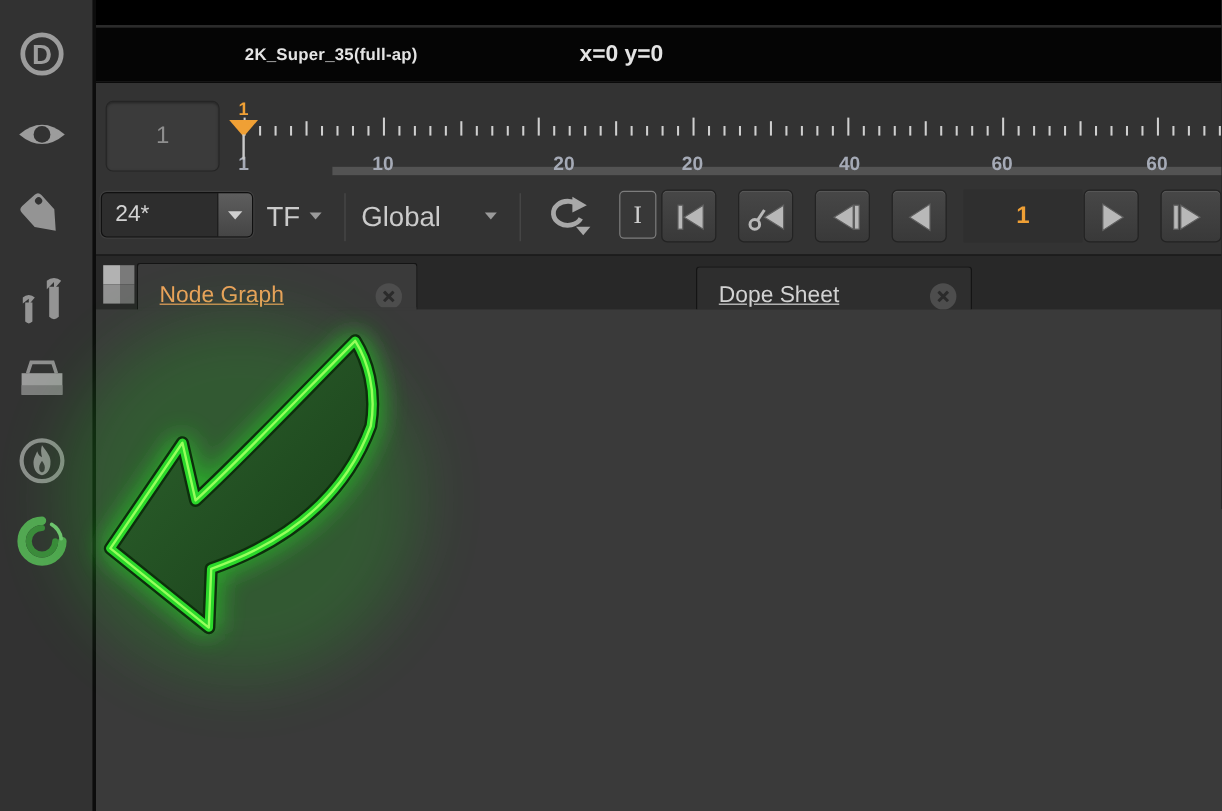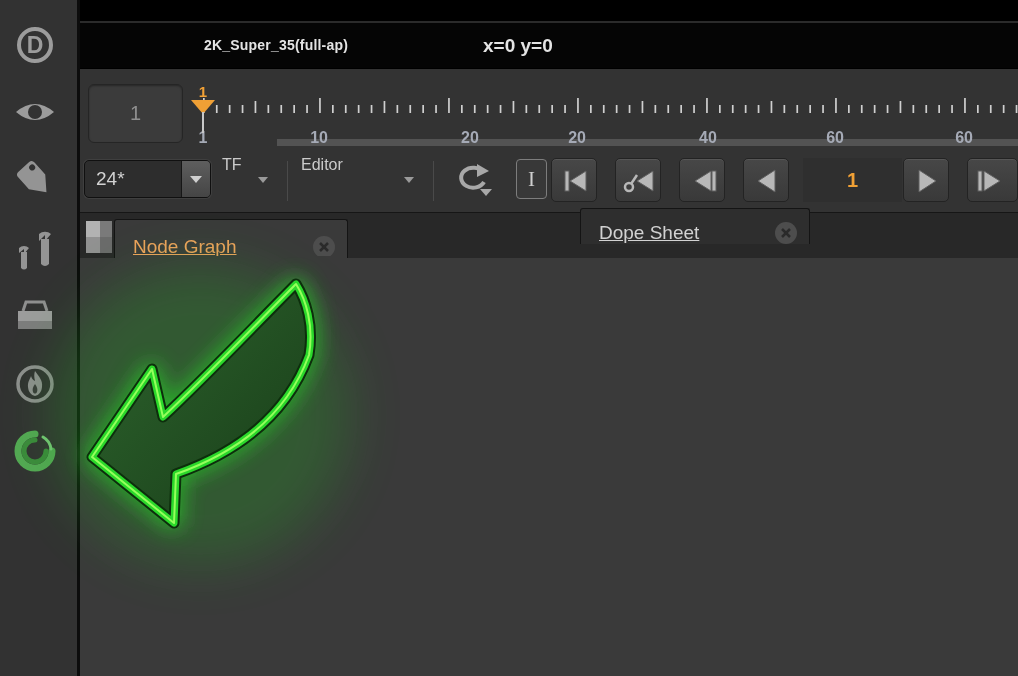--- a/index.html
+++ b/index.html
@@ -28,38 +28,38 @@
   #playhead-tri{position:absolute;left:191px;top:100px;width:0;height:0;border-left:12px solid transparent;border-right:12px solid transparent;border-top:14px solid #f0a035;}
   #playhead-line{position:absolute;left:202px;top:112px;width:2px;height:21px;background:#c9c9c9;}
 
   
   .sep{position:absolute;top:161px;width:1px;height:40px;background:#4a4a4a;}
   #fps-combo{position:absolute;left:84px;top:160px;width:127px;height:38px;border:1px solid #101010;box-shadow:0 0 0 1px #3f3f3f;border-radius:5px;background:#2d2d2d;display:flex;align-items:center;cursor:pointer;}
   #fps-combo .val{flex:1;padding-left:11px;font-size:19px;color:#d2d2d2;}
   #fps-combo .dd{width:29px;height:100%;background:linear-gradient(#5e5e5e,#454545);border-left:1px solid #161616;border-radius:0 4px 4px 0;display:flex;align-items:center;justify-content:center;}
   .tri-down{width:0;height:0;border-left:6px solid transparent;border-right:6px solid transparent;border-top:7px solid #cfcfcf;}
   .tri-down.small{border-left-width:5px;border-right-width:5px;border-top-width:6px;border-top-color:#9a9a9a;}
-  .dropdown-label{position:absolute;top:145px;height:40px;line-height:40px;font-size:16px;color:#cbcbcb;cursor:pointer;}
+  .dropdown-label{position:absolute;top:160px;height:40px;line-height:40px;font-size:23px;color:#cbcbcb;cursor:pointer;}
   #tf-arrow{position:absolute;left:258px;top:177px;}
   #global-arrow{position:absolute;left:404px;top:177px;}
   #loop-btn{position:absolute;left:450px;top:162px;width:44px;height:36px;cursor:pointer;}
   #i-btn{position:absolute;left:516px;top:159px;width:31px;height:40px;background:#383838;border:1px solid #7d7d7d;border-radius:4px;color:#cfcfcf;font-family:"Liberation Serif",serif;font-size:21px;text-align:center;line-height:38px;cursor:pointer;}
   .tbtn{position:absolute;top:158px;width:46px;height:44px;background:linear-gradient(#474747,#393939);border:1px solid #232323;border-radius:5px;box-shadow:inset 0 1px 0 #565656;cursor:pointer;}
   .tbtn svg{position:absolute;left:0;top:0;}
   #frame-display{position:absolute;left:803px;top:158px;width:99px;height:44px;background:#2f2f2f;color:#f0a035;font-size:20px;font-weight:700;text-align:center;line-height:44px;cursor:text;}
 
   
   #tabbar{position:absolute;left:80px;top:212px;width:938px;height:46px;background:#282828;border-top:1px solid #161616;}
   #pane-icon{position:absolute;left:86px;top:221px;width:26px;height:32px;cursor:pointer;display:grid;grid-template-columns:14px 12px;grid-template-rows:16px 16px;}
   #pane-icon .q1{background:#b2b2b2;} #pane-icon .q2{background:#7a7a7a;}
   #pane-icon .q3{background:#919191;} #pane-icon .q4{background:#6b6b6b;}
   .tab{position:absolute;display:flex;align-items:flex-end;border:1px solid #141414;border-bottom:none;border-radius:3px 3px 0 0;cursor:pointer;font-size:19px;text-decoration:underline;}
   #tab-0{left:114px;top:219px;width:234px;height:39px;background:#3a3a3a;color:#f0a35c;z-index:2;}
   #tab-1{left:350px;top:222px;width:228px;height:36px;background:#2e2e2e;color:#bcbcbc;}
-  #tab-2{left:580px;top:208px;width:230px;height:36px;background:#2e2e2e;color:#d2d2d2;}
+  #tab-2{left:580px;top:222px;width:230px;height:36px;background:#2e2e2e;color:#d2d2d2;}
   .tab .lbl{padding-left:18px;flex:1;}
   .tab .close{width:22px;height:22px;border-radius:50%;background:#4d4d4d;margin-right:12px;display:flex;align-items:center;justify-content:center;}
   .tab .close svg{display:block;}
 
   
   #content{position:absolute;left:80px;top:258px;width:938px;height:418px;background:#3a3a3a;}
   #tab0-merge{position:absolute;left:115px;top:256px;width:232px;height:3px;background:#3a3a3a;z-index:3;}
   #arrow-overlay{position:absolute;left:20px;top:235px;width:360px;height:360px;z-index:10;pointer-events:none;overflow:visible;}
 </style>
 </head>
@@ -199,21 +199,21 @@
 
   <div id="fps-combo">
     <span class="val">24*</span>
     <span class="dd">
         <span class="tri-down"></span>
       </span>
   </div>
   <span class="dropdown-label" style="left:222px">TF</span>
   <span class="tri-down small" id="tf-arrow"></span>
   <div class="sep" style="left:287px"></div>
-  <span class="dropdown-label" style="left:301px">Editor</span>
+  <span class="dropdown-label" style="left:301px">Global</span>
   <span class="tri-down small" id="global-arrow"></span>
   <div class="sep" style="left:433px"></div>
 
   <svg id="loop-btn" viewBox="0 0 44 36">
     <path d="M33 10 A12 10 0 1 0 34 20" fill="none" stroke="#a8a8a8" stroke-width="4"></path>
     <polygon points="27,2 39,9 27,15" fill="#a8a8a8"></polygon>
     <polygon points="30,27 42,27 36,34" fill="#a8a8a8"></polygon>
   </svg>
   <div id="i-btn">I</div>
 

